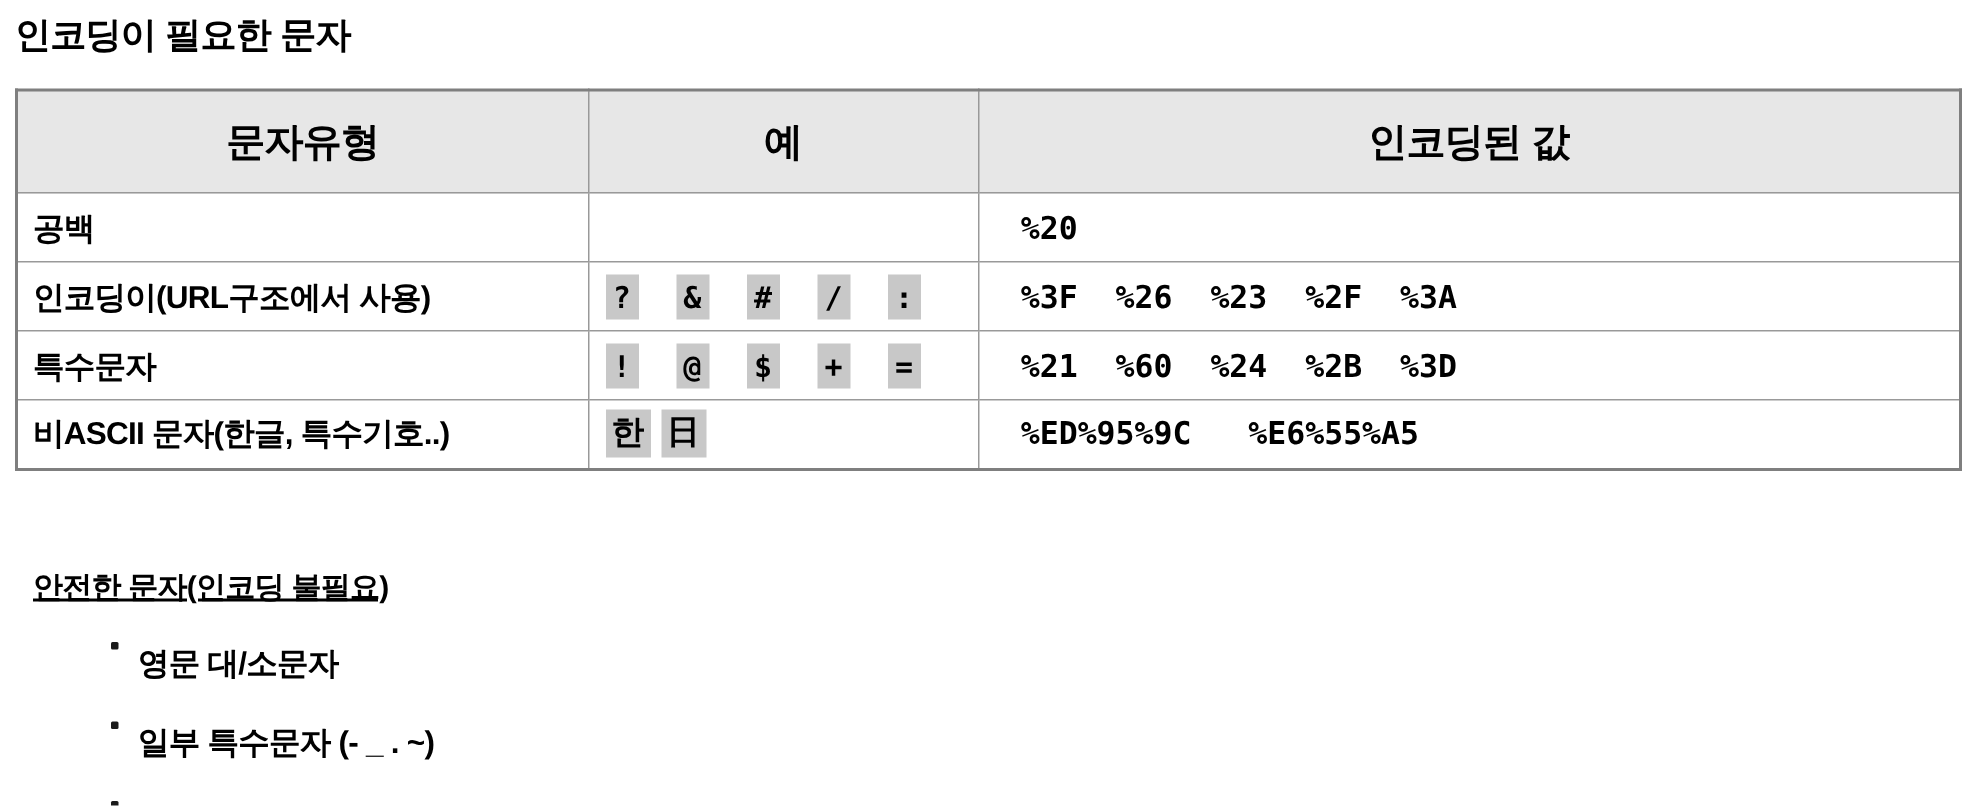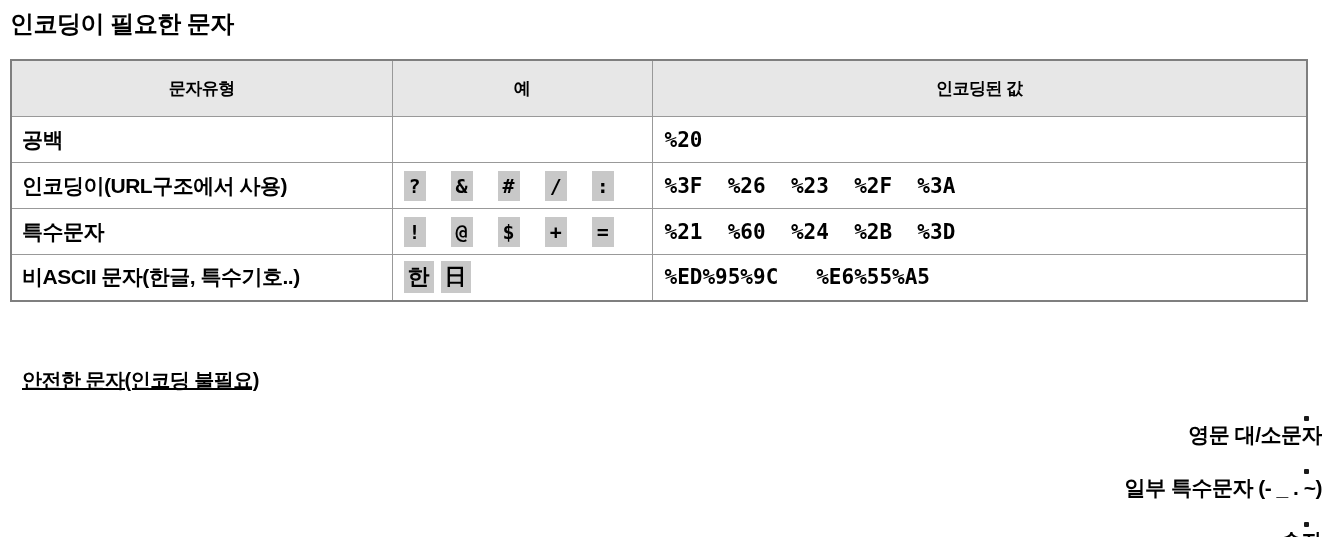--- a/index.html
+++ b/index.html
@@ -27,38 +27,38 @@
     table-layout: fixed;
     border: 2px solid #7f7f7f;
   }
   col.c1 { width: 381px; }
   col.c2 { width: 260px; }
   col.c3 { width: 655px; }
   .enc-table th, .enc-table td { border: 1px solid #999999; }
   .enc-table th {
     height: 43px;
     background: #e7e7e7;
-    font-size: 17px; font-weight: 700;
+    font-size: 26px; font-weight: 700;
     text-align: center;
     letter-spacing: -0.5px;
     padding: 16px;
   }
   .enc-table td {
     height: 46px;
     font-size: 21px; font-weight: 600;
     padding: 0 0 0 10px;
     letter-spacing: -0.5px;
     vertical-align: middle;
   }
   td.enc {
     font-family: "DejaVu Sans Mono", "Liberation Mono", monospace;
     font-size: 21px; font-weight: 600;
     letter-spacing: 0;
     white-space: pre;
-    padding-left: 12px;
+    padding-left: 28px;
   }
   td.ex { padding-left: 11px; letter-spacing: 0; }
   td.ex .hl {
     display: inline-block;
     background: #c8c8c8;
     font-family: "DejaVu Sans Mono", "Liberation Mono", monospace;
     font-size: 20px; font-weight: 600;
     line-height: 24px;
     min-width: 12px;
     text-align: center;
@@ -81,26 +81,25 @@
     text-decoration: underline;
   }
 
   ul.safe-list {
     list-style: none;
     margin: 21px 0 0 74px;
     padding: 0;
   }
   ul.safe-list li {
     display: flex;
-    align-items: flex-end;
+    align-items: flex-start;
     height: 29px;
     margin-bottom: 24px;
     font-size: 21px; font-weight: 600;
     letter-spacing: -0.5px;
-    flex-direction: column;
   }
   .dot {
     flex: none;
     width: 5px; height: 5px;
     background: #1a1a1a;
     border-radius: 1px;
     margin-right: 13px;
   }
 </style>
 </head>

